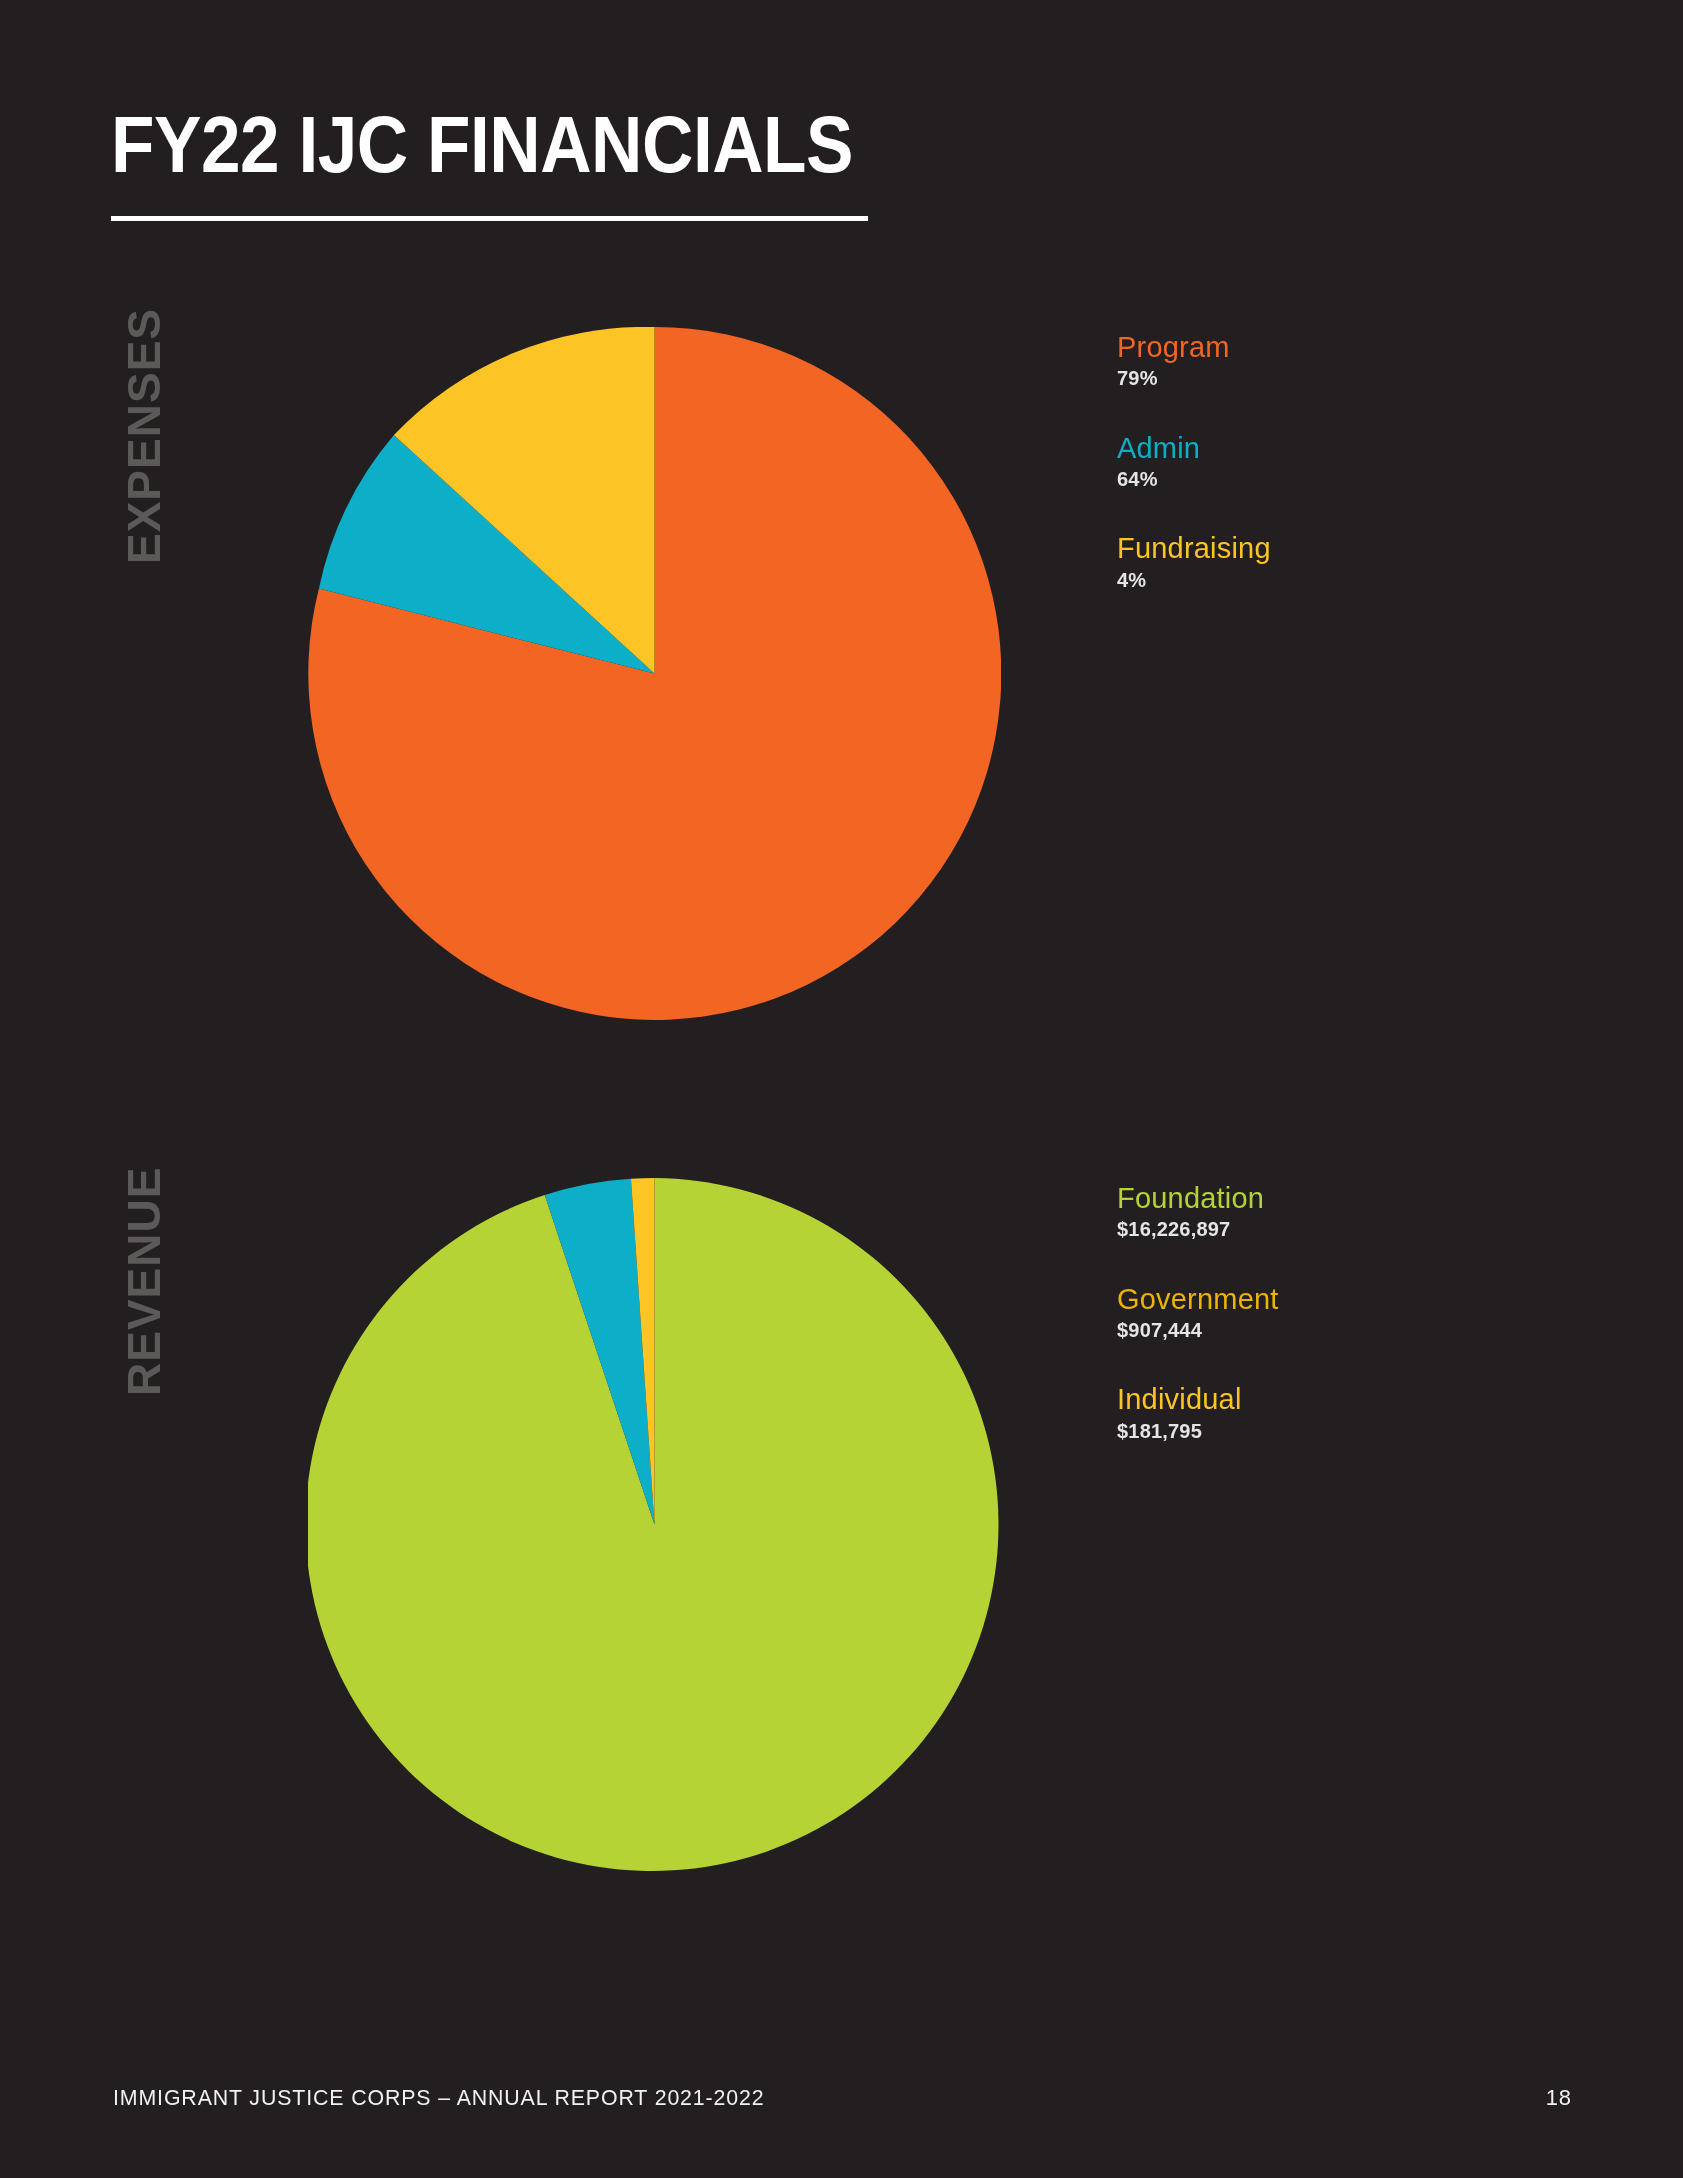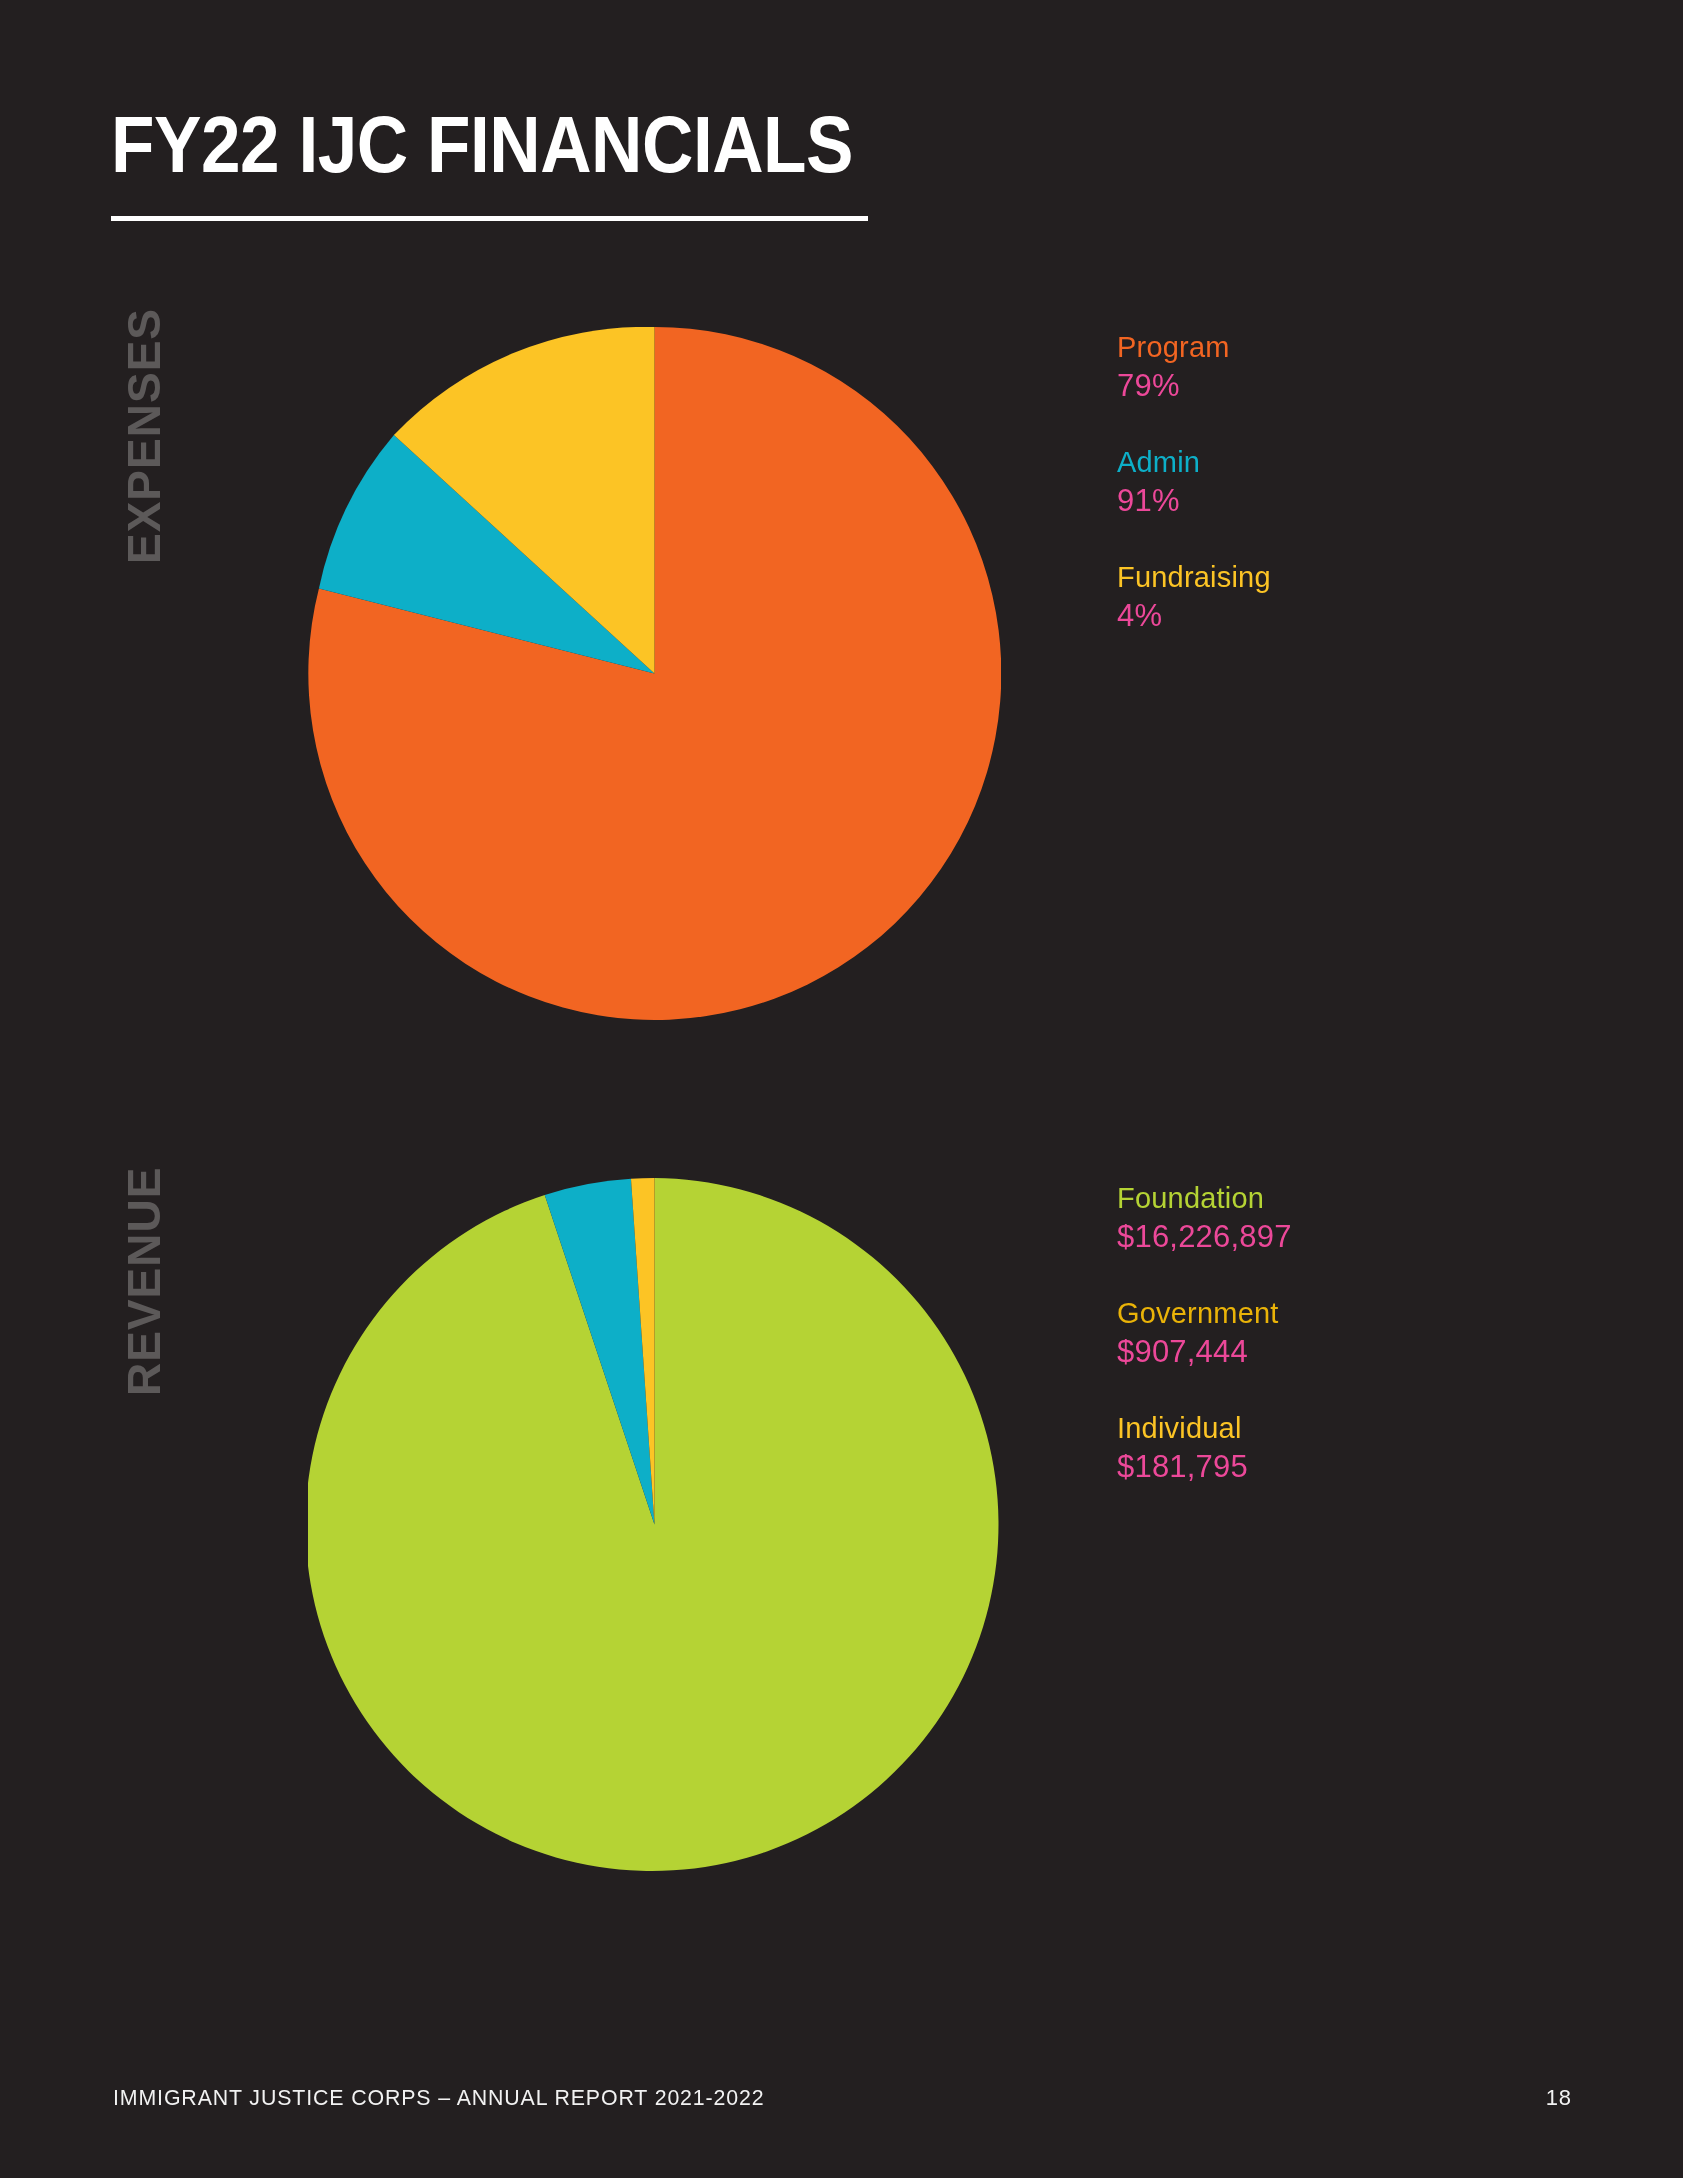--- a/index.html
+++ b/index.html
@@ -67,25 +67,25 @@
   .legend-item { margin-bottom:38px; }
   .legend-item:last-child { margin-bottom:0; }
   .legend-name {
     font-weight:400;
     font-size:29px;
     line-height:1.28;
     letter-spacing:0.2px;
     white-space:nowrap;
   }
   .legend-value {
-    font-weight:400;
-    font-size:31px;
+    font-weight:700;
+    font-size:20px;
     line-height:1.28;
     letter-spacing:0.2px;
-    color:#ec4899;
+    color:#e5e5e5;
     white-space:nowrap;
   }
 
   
   .footer-rule {
     position:absolute;
     left:0; top:2057px;
     width:1683px; height:1px;
     background:#231F20;
   }
@@ -132,21 +132,21 @@
     </svg>
   </div>
 
   <div class="legend expenses">
     <div class="legend-item">
       <div class="legend-name" style="color:#F26522">Program</div>
       <div class="legend-value">79%</div>
     </div>
     <div class="legend-item">
       <div class="legend-name" style="color:#0DAFC8">Admin</div>
-      <div class="legend-value">91%</div>
+      <div class="legend-value">64%</div>
     </div>
     <div class="legend-item">
       <div class="legend-name" style="color:#FCC425">Fundraising</div>
       <div class="legend-value">4%</div>
     </div>
   </div>
 
   <div class="side-label revenue">REVENUE</div>
 
   <div class="pie revenue">

